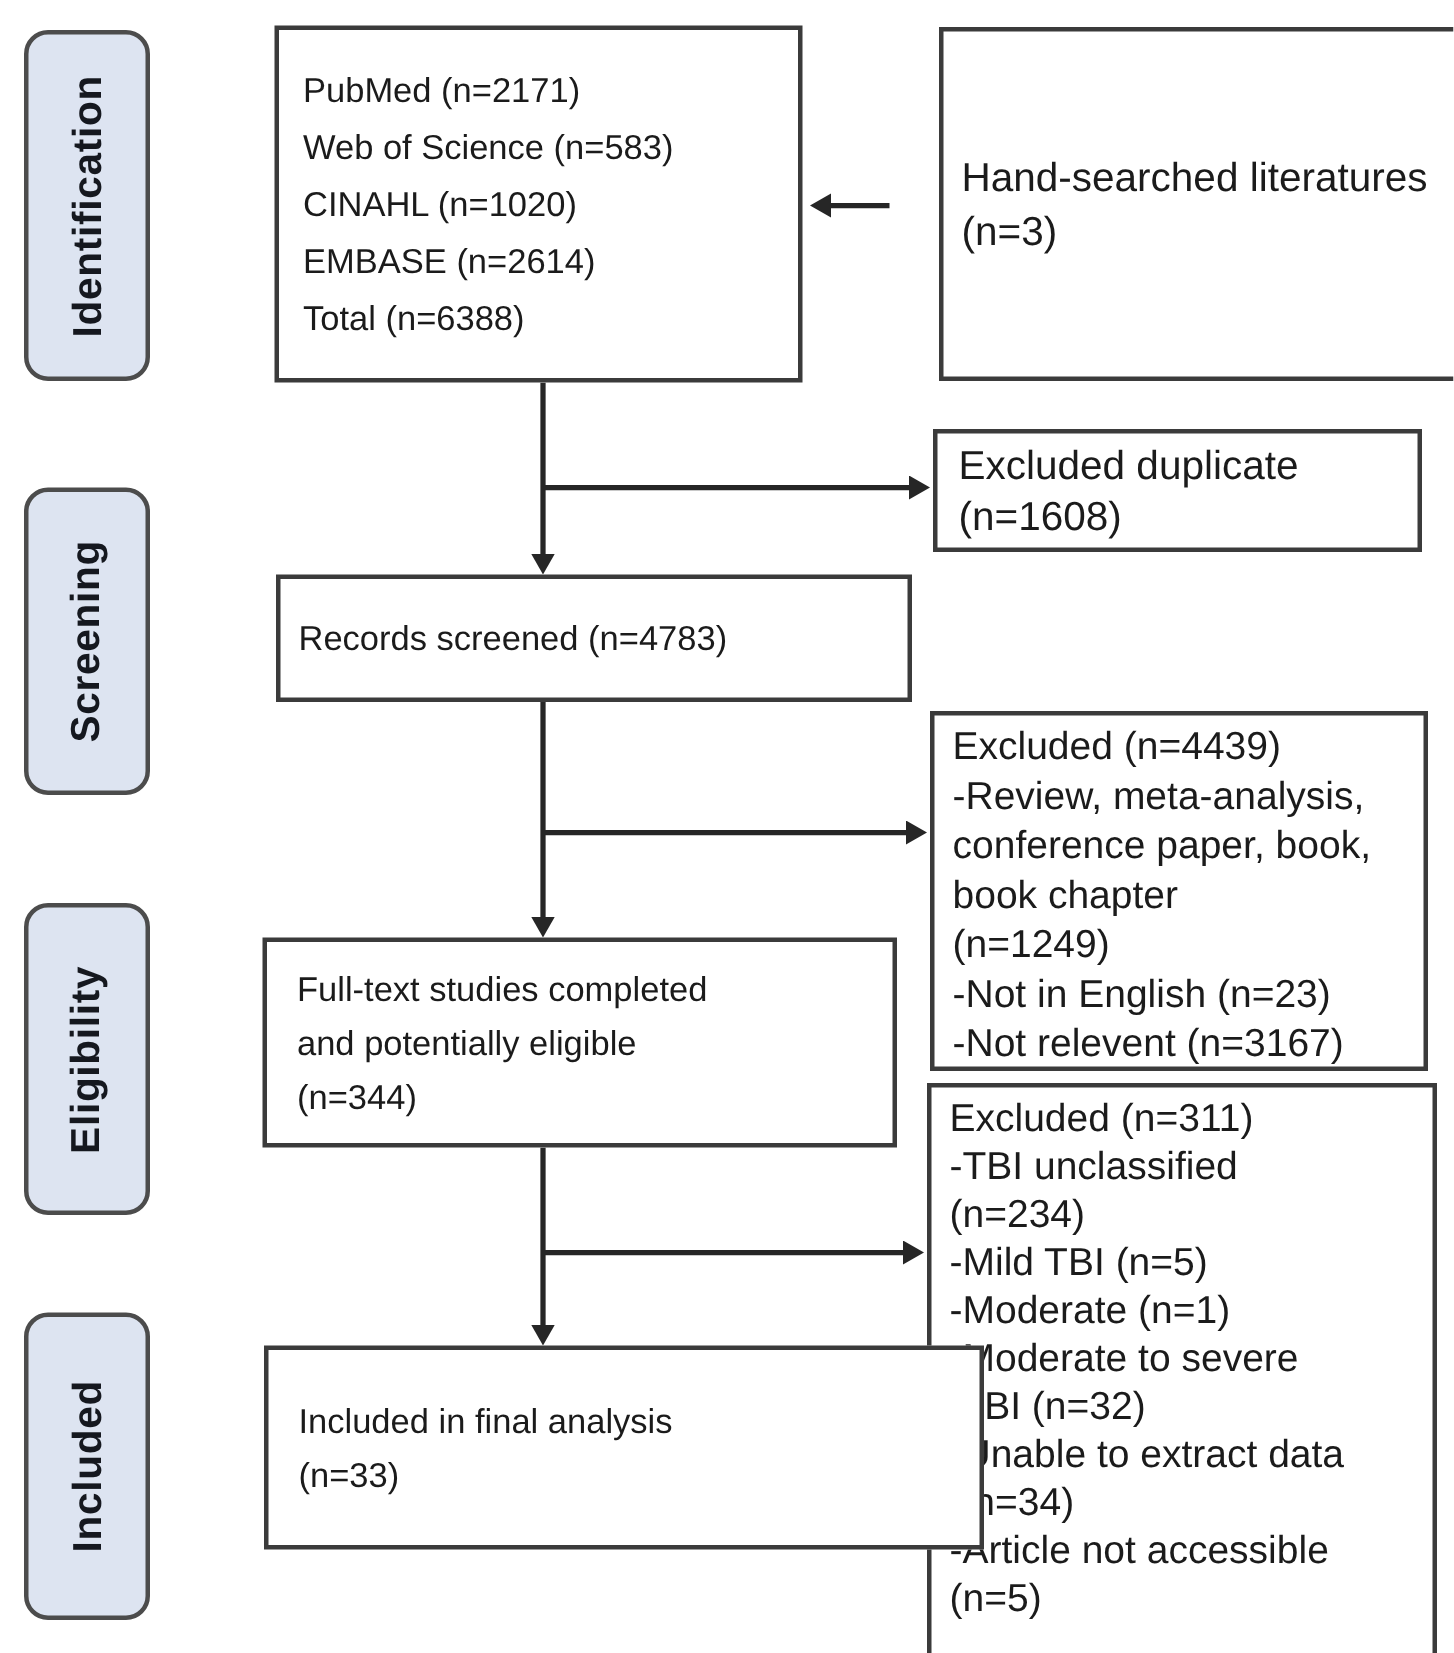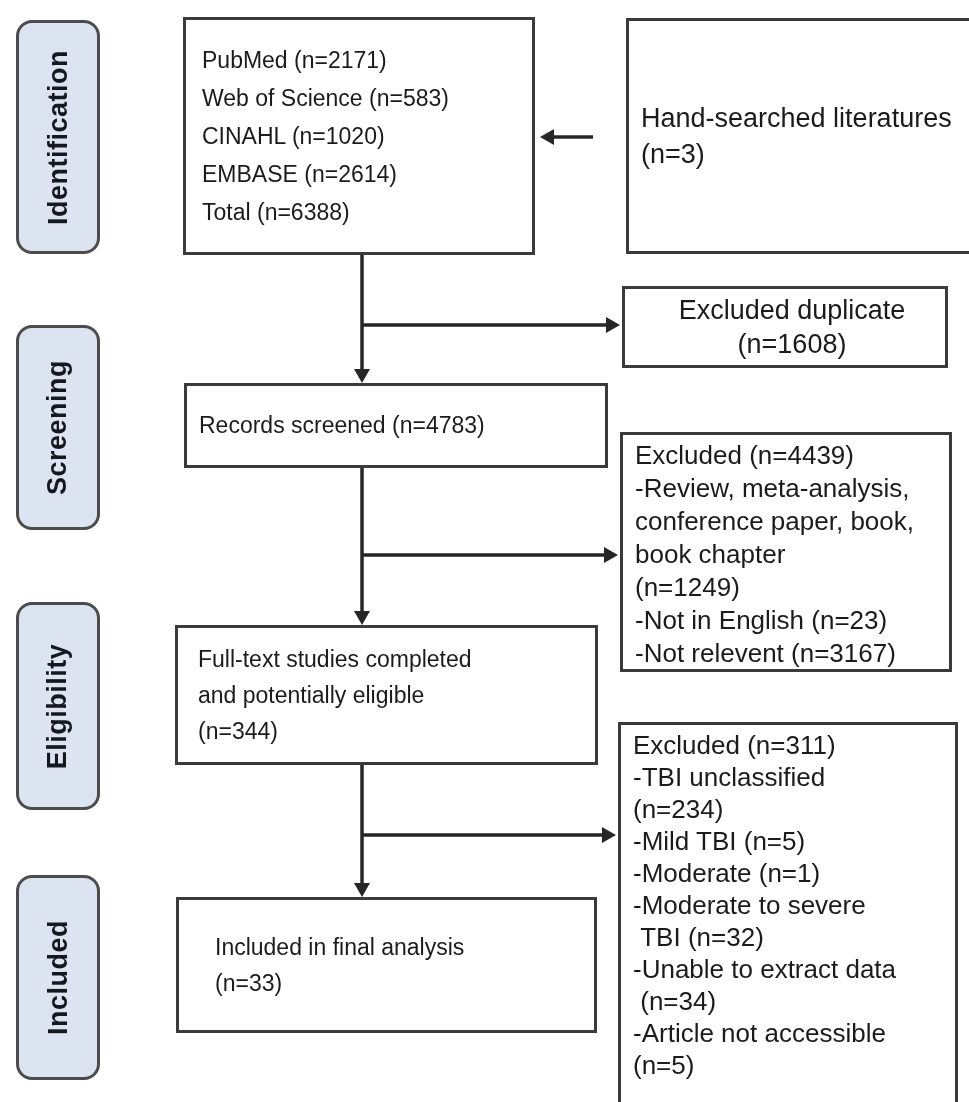--- a/index.html
+++ b/index.html
@@ -49,26 +49,26 @@
     line-height: 37px;
     color: #1b1b1b;
   }
   .stage-identification { left: 16px; top: 20px;  width: 84px; height: 234px; }
   .stage-screening      { left: 16px; top: 325px; width: 84px; height: 205px; }
   .stage-eligibility    { left: 16px; top: 602px; width: 84px; height: 208px; }
   .stage-included       { left: 16px; top: 875px; width: 84px; height: 205px; }
 
   .box-sources   { left: 183px; top: 17px;  width: 352px; height: 238px; padding-left: 16px; line-height: 38px; }
   .box-hand      { left: 593px; top: 18px;  width: 360px; height: 236px; padding-left: 12px; font-size: 27px; line-height: 36px; margin-left: 33px; }
-  .box-dup       { left: 622px; top: 286px; width: 326px; height: 82px;  padding-left: 14px; font-size: 27px; line-height: 34px; text-align: center; }
+  .box-dup       { left: 622px; top: 286px; width: 326px; height: 82px;  padding-left: 14px; font-size: 27px; line-height: 34px; }
   .box-screened  { left: 184px; top: 383px; width: 424px; height: 85px;  padding-left: 12px; }
-  .box-exclscr   { left: 620px; top: 432px; width: 332px; height: 240px; padding: 4px 4px 0 12px; font-size: 26px; line-height: 33px; justify-content: flex-start; }
+  .box-exclscr   { left: 620px; top: 474px; width: 332px; height: 240px; padding: 4px 4px 0 12px; font-size: 26px; line-height: 33px; justify-content: flex-start; }
   .box-fulltext  { left: 175px; top: 625px; width: 423px; height: 140px; padding-left: 20px; line-height: 36px; }
   .box-exclelig  { left: 618px; top: 722px; width: 340px; height: 450px; padding: 4px 4px 0 12px; font-size: 26px; line-height: 32px; justify-content: flex-start; }
-  .box-included  { left: 176px; top: 897px; width: 421px; height: 136px; padding-left: 36px; line-height: 36px; }
+  .box-included  { left: 176px; top: 897px; width: 480px; height: 136px; padding-left: 20px; line-height: 36px; }
 </style>
 </head>
 <body>
 
 <div class="canvas">
 
   <svg class="arrow-layer" viewBox="0 0 969 1102">
     <defs>
       <marker id="arr" markerUnits="userSpaceOnUse" markerWidth="16" markerHeight="18" refX="2" refY="8" orient="auto">
         <path d="M0,0 L14,8 L0,16 Z" fill="#262626"></path>

